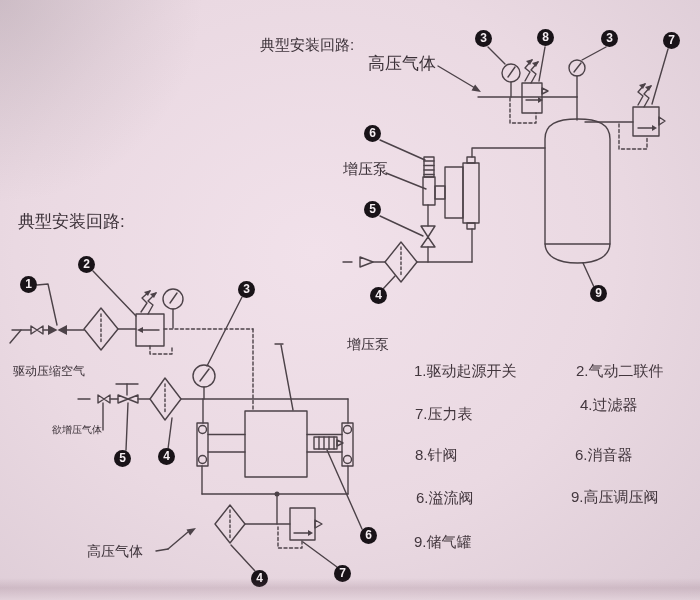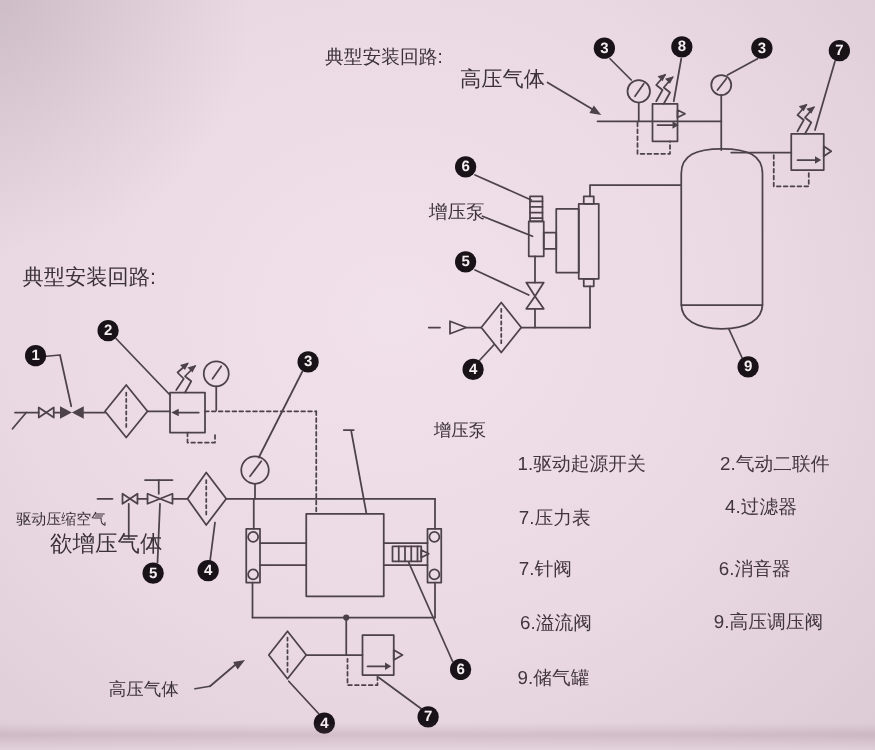--- a/index.html
+++ b/index.html
@@ -19,22 +19,22 @@
     font-size:30px;font-weight:bold;letter-spacing:6px;white-space:nowrap;
     color:#c7abbc;
     text-shadow:1px 1px 0 rgba(255,255,255,0.65), -1px -1px 0 rgba(150,110,130,0.5);
   }
   .lbl{position:absolute;color:#3b3138;font-weight:normal;white-space:nowrap;}
   .heading-top{left:260px;top:36px;font-size:15px;}
   .heading-left{left:18px;top:210px;font-size:17px;}
   .hp-gas-top{left:368px;top:52px;font-size:17px;}
   .bp-right{left:343px;top:160px;font-size:15px;}
   .bp-left{left:347px;top:336px;font-size:14px;}
-  .drive-air{left:13px;top:363px;font-size:12px;margin-top:44px;}
-  .gas-boost{left:40px;top:423px;font-size:18px;}
+  .drive-air{left:13px;top:363px;font-size:12px;}
+  .gas-boost{left:52px;top:423px;font-size:10px;}
   .hp-gas-bottom{left:87px;top:543px;font-size:14px;}
   .callout{
     position:absolute;width:17px;height:17px;border-radius:50%;
     background:#191318;color:#f4edf1;font-size:12px;font-weight:bold;
     display:flex;align-items:center;justify-content:center;line-height:17px;
   }
   .legend-item{position:absolute;color:#42363d;font-size:15px;font-weight:normal;white-space:nowrap;}
   svg{position:absolute;left:0;top:0;}
 </style>
 </head>
@@ -281,21 +281,21 @@
   <div class="callout" style="left:158px;top:448px">4</div>
   <div class="callout" style="left:251px;top:570px">4</div>
   <div class="callout" style="left:334px;top:565px">7</div>
   <div class="callout" style="left:360px;top:527px">6</div>
 
   <div>
     <div class="legend-item" style="left:414px;top:362px">1.驱动起源开关</div>
     <div class="legend-item" style="left:576px;top:362px">2.气动二联件</div>
     <div class="legend-item" style="left:415px;top:405px">7.压力表</div>
     <div class="legend-item" style="left:580px;top:396px">4.过滤器</div>
-    <div class="legend-item" style="left:415px;top:446px">7.针阀</div>
+    <div class="legend-item" style="left:415px;top:446px">8.针阀</div>
     <div class="legend-item" style="left:575px;top:446px">6.消音器</div>
     <div class="legend-item" style="left:416px;top:489px">6.溢流阀</div>
     <div class="legend-item" style="left:571px;top:488px">9.高压调压阀</div>
     <div class="legend-item" style="left:414px;top:533px">9.储气罐</div>
   </div>
 
   <div class="bottom-edge"></div>
 </div>
 
 </body></html>

